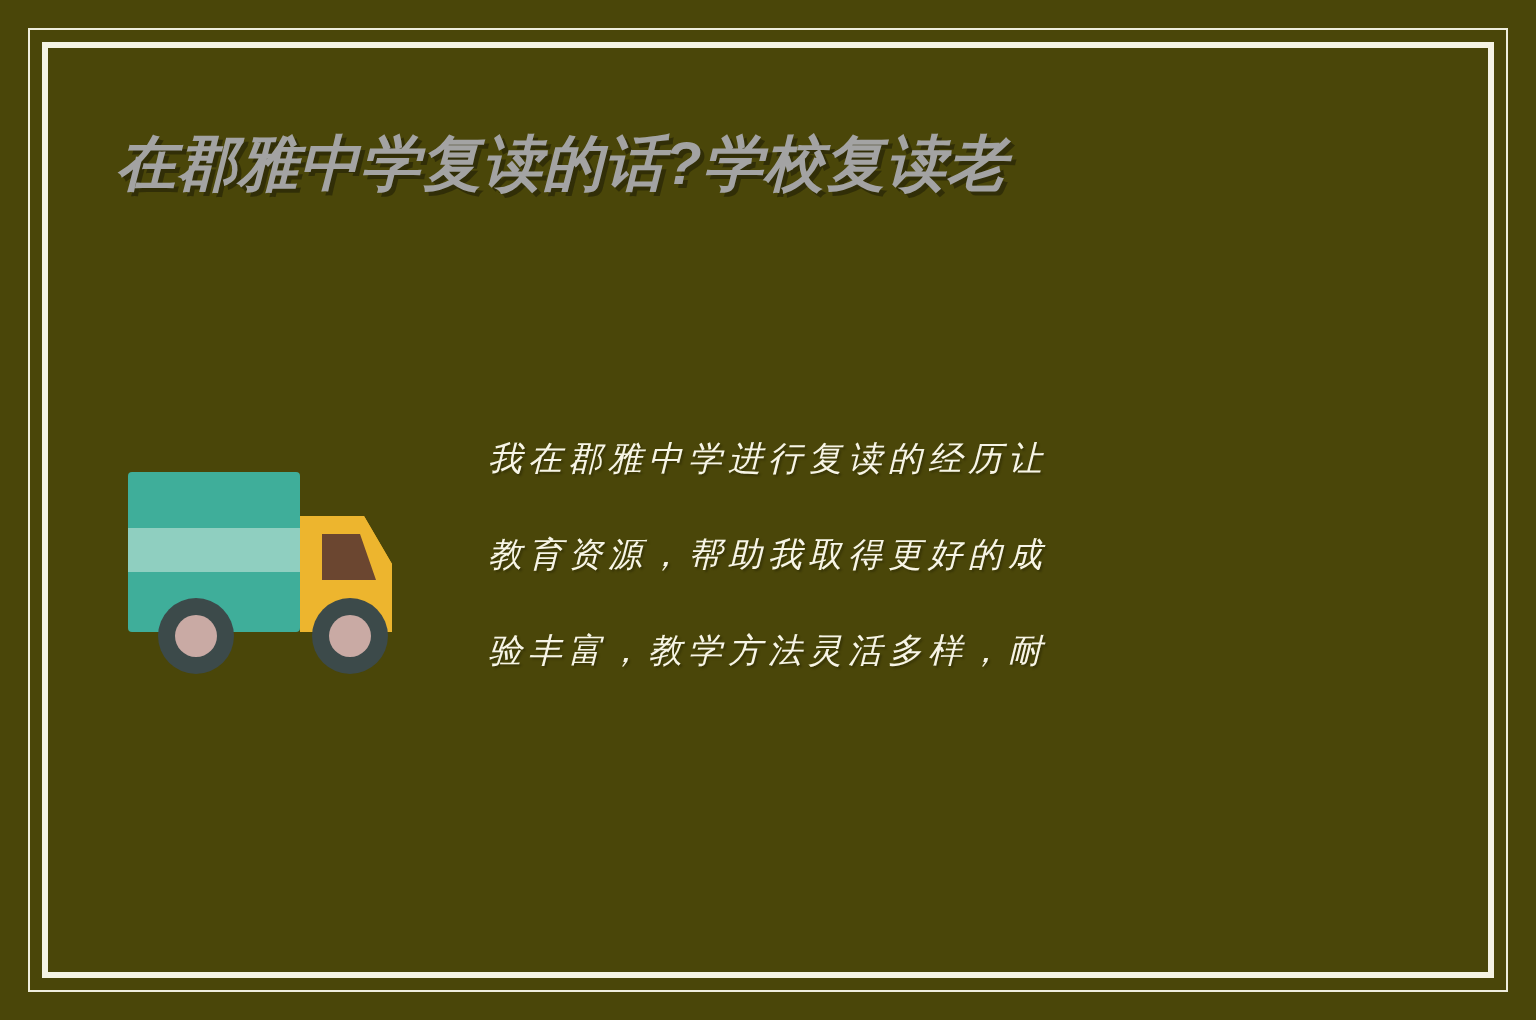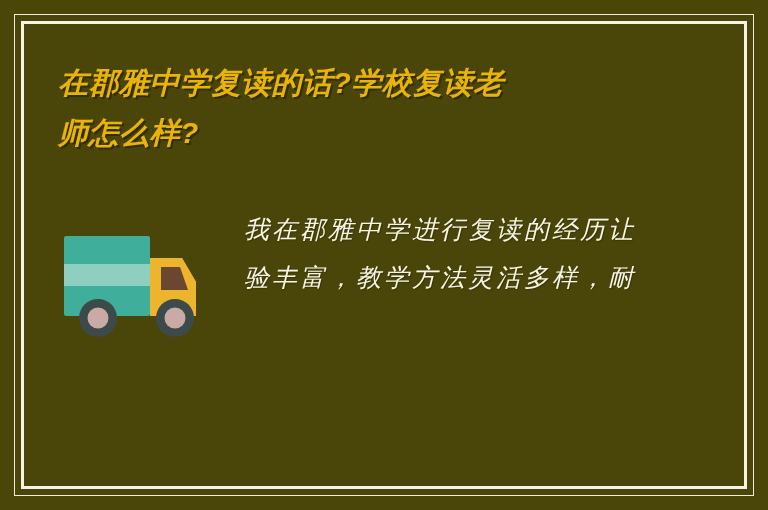--- a/index.html
+++ b/index.html
@@ -44,21 +44,21 @@
   }
 
   
   #title {
     position: absolute;
     left: 58px;
     top: 58px;
     width: 640px;
   }
   .title-line {
-    color: #eab308;
+    color: #a3a3a3;
     font-family: "Liberation Sans", "DejaVu Sans", sans-serif;
     font-weight: bold;
     font-size: 30px;
     line-height: 50px;
     letter-spacing: 0.5px;
     white-space: nowrap;
     text-shadow: 2px 2px 0 rgba(30,28,5,0.55);
     font-style: italic;
   }
 
@@ -86,39 +86,38 @@
 
   
   #body-text {
     flex: 1 1 auto;
     margin-left: 22px;
     padding-top: 10px;
   }
   .body-line {
     color: #f7f5e6;
     font-family: "Liberation Serif", "DejaVu Serif", serif;
-    font-size: 25px;
+    font-size: 17px;
     line-height: 48px;
     letter-spacing: 3px;
     white-space: nowrap;
     font-style: italic;
     text-shadow: 1px 1px 1px rgba(25,23,4,0.35);
   }
 </style>
 </head>
 <body>
 
 <div id="card">
 
   <div class="frame-outer"></div>
   <div class="frame-inner"></div>
 
   <div id="title">
     <div class="title-line">在郡雅中学复读的话?学校复读老</div>
-    <div class="title-line">师怎么样?</div>
   </div>
 
   <div id="content">
 
     <div id="truck-illustration">
       <svg width="148" height="118" viewBox="0 0 148 118" xmlns="http://www.w3.org/2000/svg" aria-hidden="true">
 
         <rect x="2" y="12" width="86" height="80" rx="2" fill="#3fae9a"></rect>
 
         <rect x="2" y="40" width="86" height="22" fill="#8fcfc0"></rect>
@@ -132,17 +131,18 @@
         <circle cx="36" cy="94" r="19" fill="#3c4a4a"></circle>
         <circle cx="36" cy="94" r="10.5" fill="#c9aaa4"></circle>
 
         <circle cx="113" cy="94" r="19" fill="#3c4a4a"></circle>
         <circle cx="113" cy="94" r="10.5" fill="#c9aaa4"></circle>
       </svg>
     </div>
 
     <div id="body-text">
       <div class="body-line">我在郡雅中学进行复读的经历让</div>
+      <div class="body-line">教育资源，帮助我取得更好的成</div>
       <div class="body-line">验丰富，教学方法灵活多样，耐</div>
     </div>
 
   </div>
 </div>
 
 </body></html>

